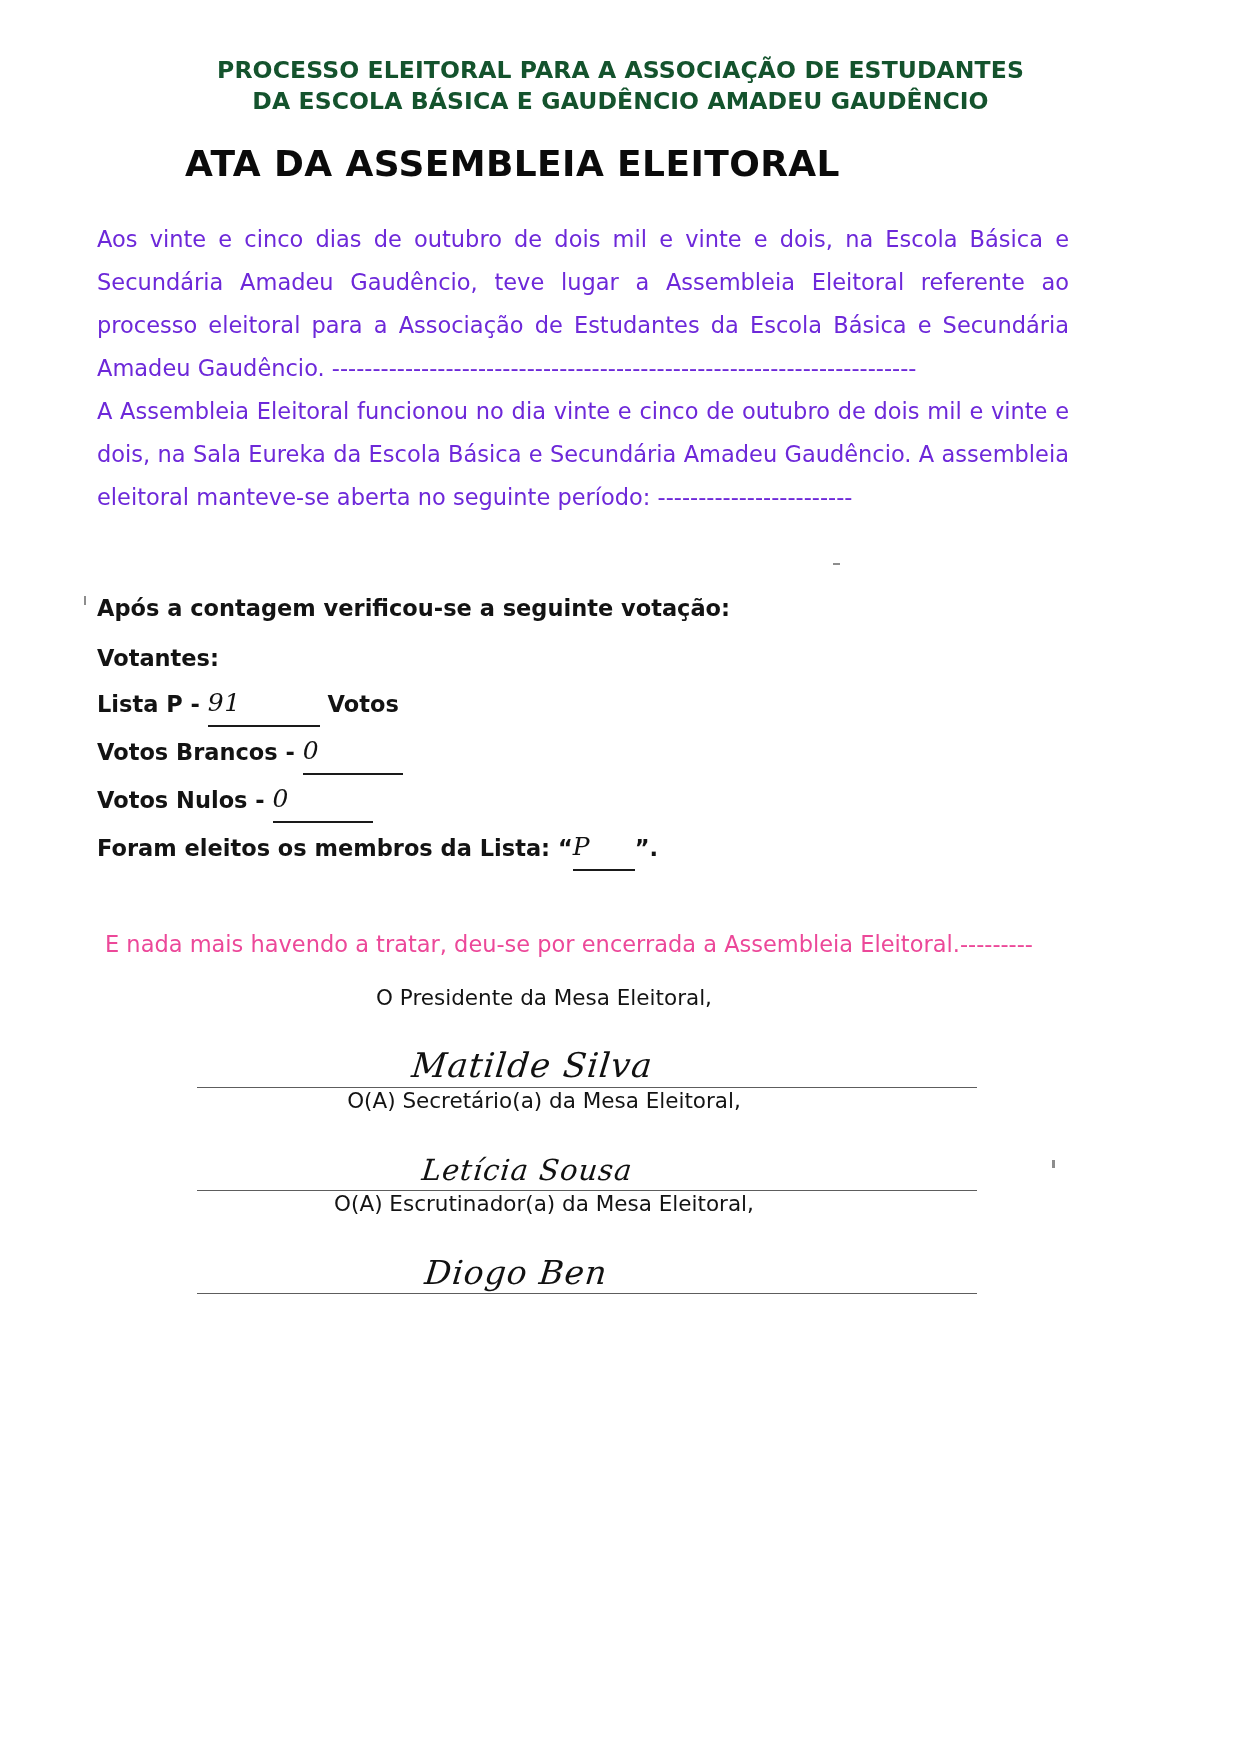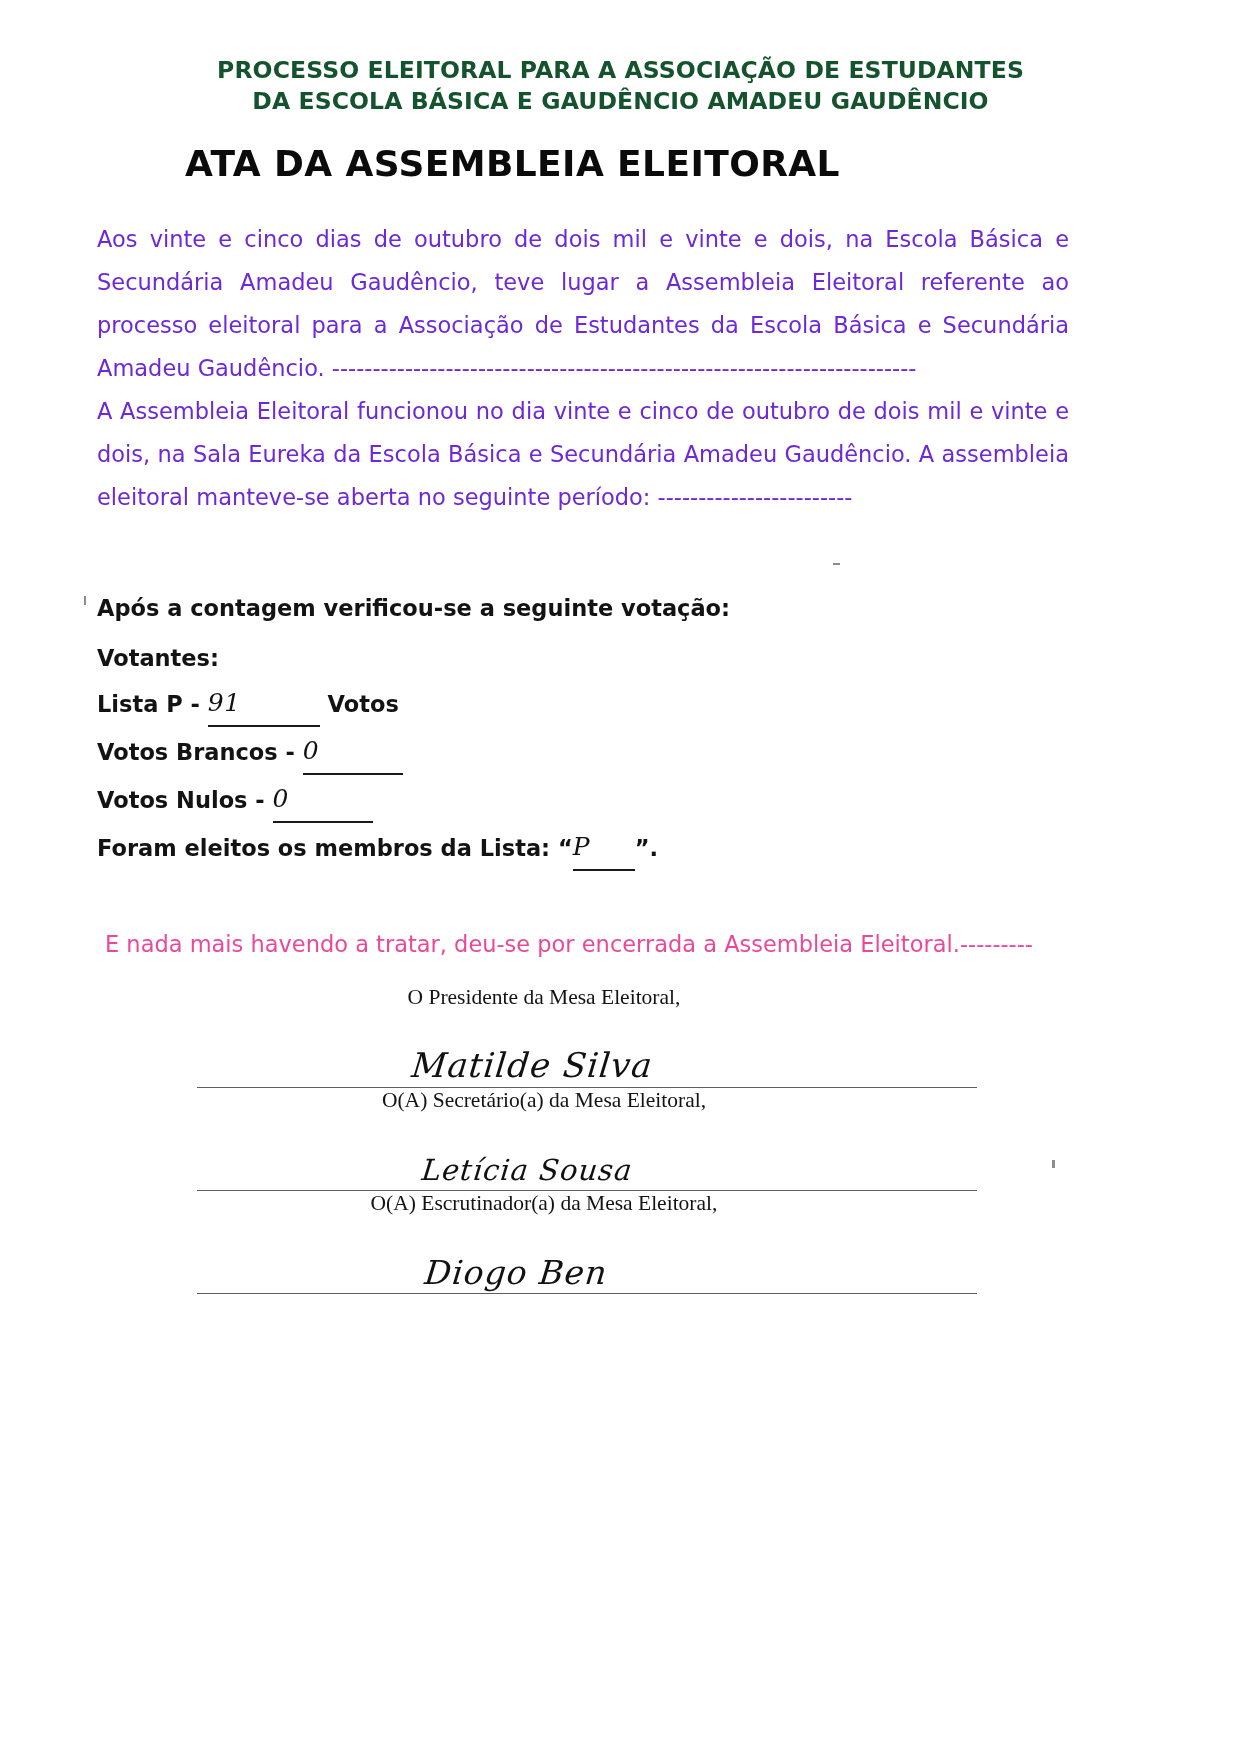--- a/index.html
+++ b/index.html
@@ -119,21 +119,20 @@
     top: 985px;
     width: 1000px;
   }
   .sig-block { position: relative; }
   .sig-role {
     text-align: center;
     font-size: 21.5px;
     color: #131313;
     width: 870px;
     margin-left: 12px;
-    font-family: Liberation Serif, serif;
   }
   .sig-line-wrap {
     position: relative;
     height: 78px;
     width: 780px;
     margin-left: 100px;
   }
   .sig-line {
     position: absolute;
     bottom: 0;

